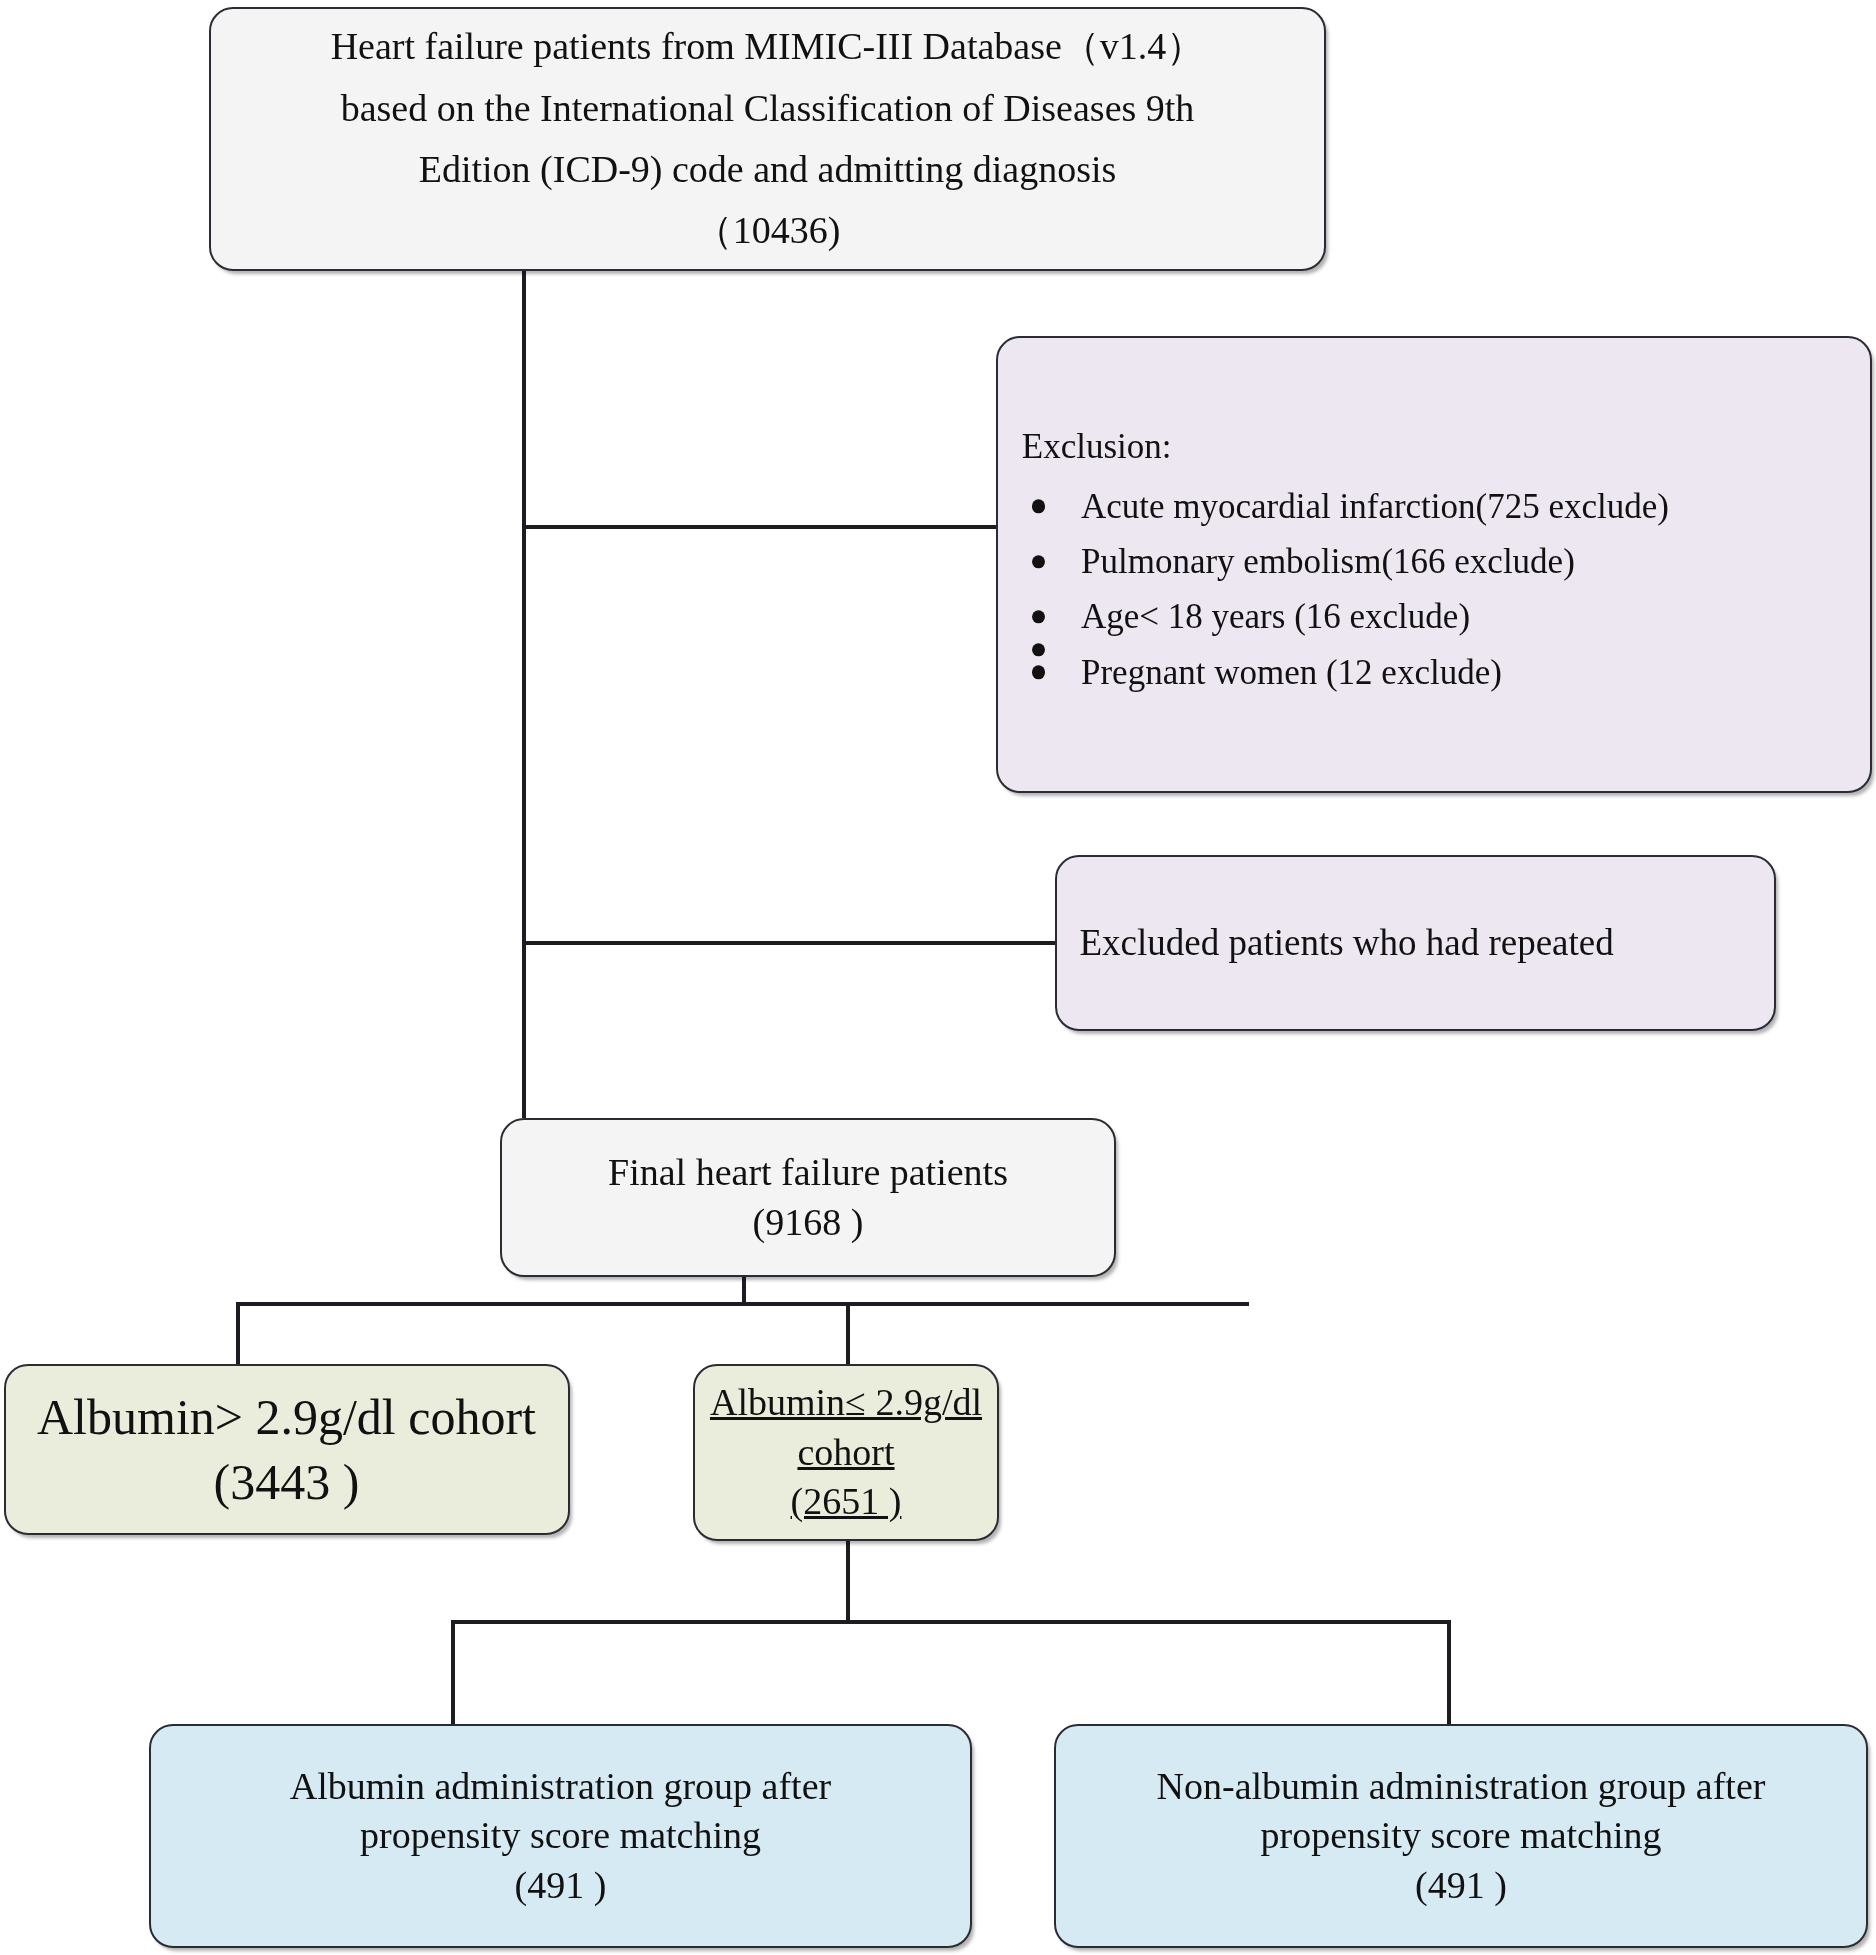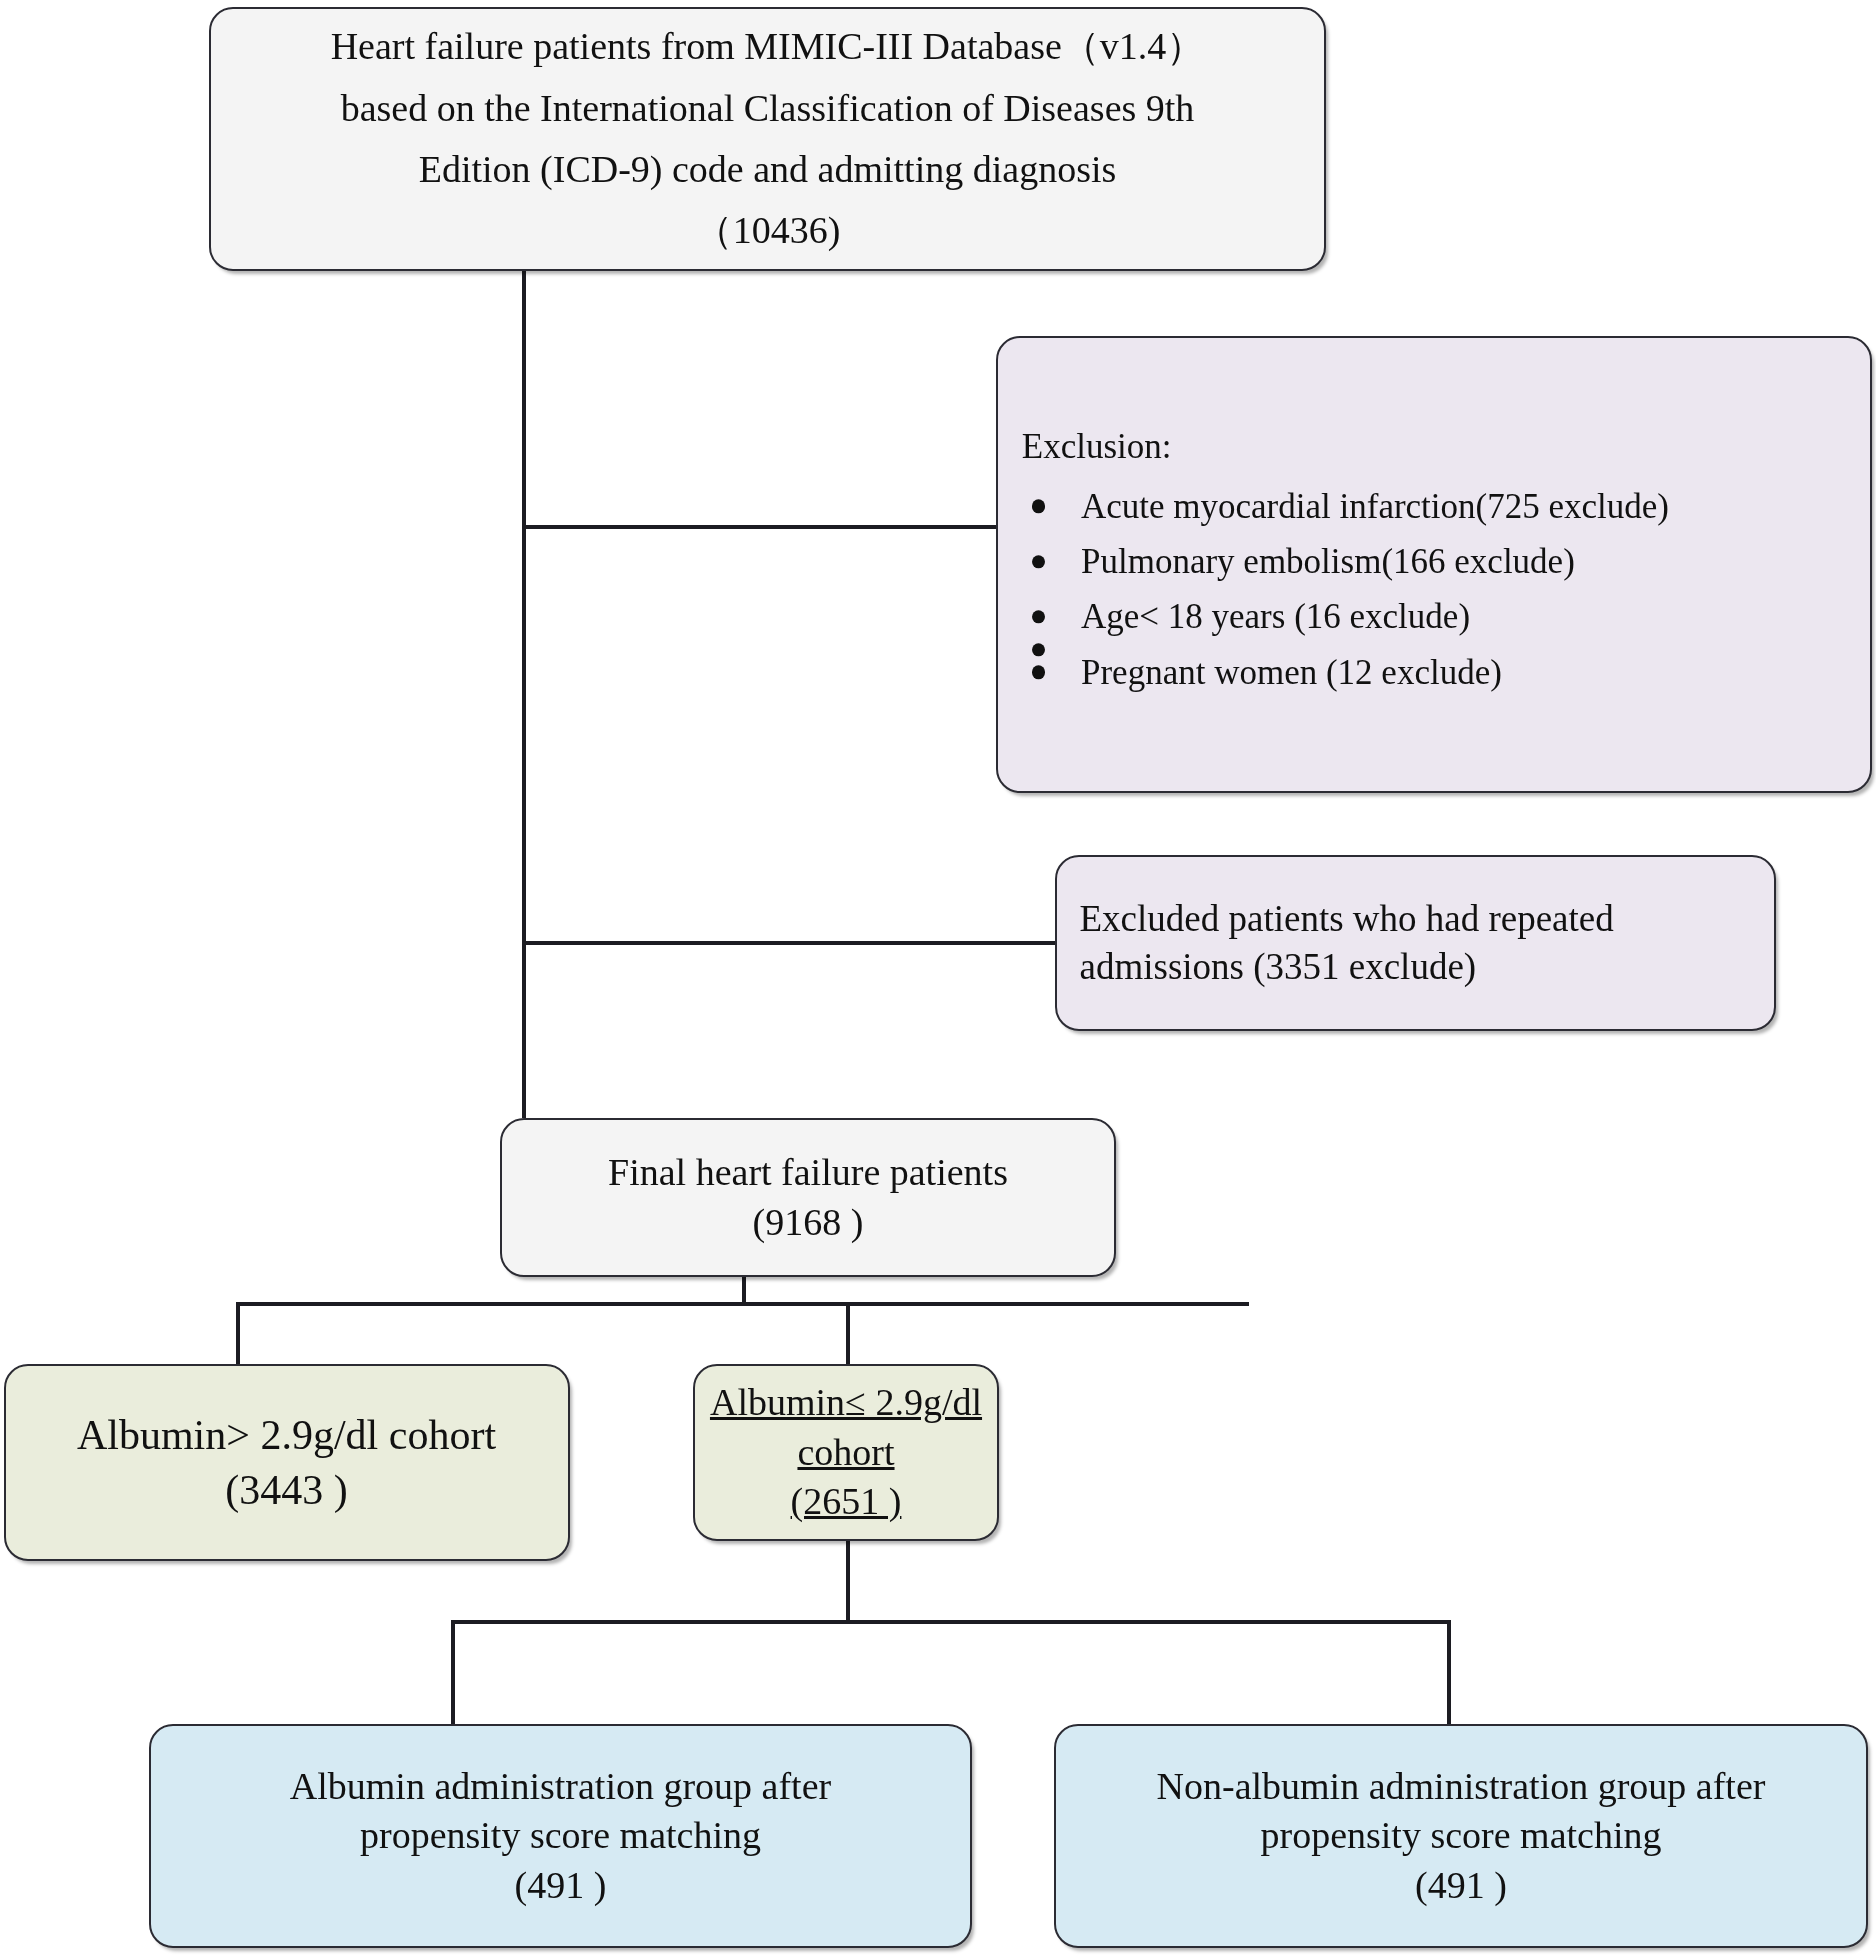--- a/index.html
+++ b/index.html
@@ -130,29 +130,28 @@
       </li>
       <li>
         <span class="bullet"></span>
         <span>Pregnant women (12 exclude)</span>
       </li>
     </ul>
   </div>
 
   <div class="node pal-purple left-align" style="left:1055px; top:855px; width:721px; height:176px; font-size:37px; justify-content:center; padding:7px 22.5px;">
     <span class="line">Excluded patients who had repeated</span>
-    <span class="line">admissions (3351 exclude)</span>
   </div>
 
   <div class="node pal-grey" style="left:500px; top:1118px; width:616px; height:159px; font-size:38px;">
     <span class="line">Final heart failure patients</span>
     <span class="line">(9168 )</span>
   </div>
 
-  <div class="node pal-green" style="left:3.5px; top:1364px; width:566px; height:197px; font-size:42px;">
+  <div class="node pal-green" style="left:3.5px; top:1364px; width:566px; height:171px; font-size:50px;">
     <span class="line">Albumin&gt; 2.9g/dl cohort</span>
     <span class="line">(3443 )</span>
   </div>
 
   <div class="node pal-green" style="left:693px; top:1364px; width:306px; height:177px; font-size:38px; padding:7px 8.4px;text-decoration:underline;">
     <span class="line">Albumin≤ 2.9g/dl cohort</span>
     <span class="line">(2651 )</span>
   </div>
 
   <div class="node pal-blue" style="left:149px; top:1724px; width:823px; height:224px; font-size:38px;">

